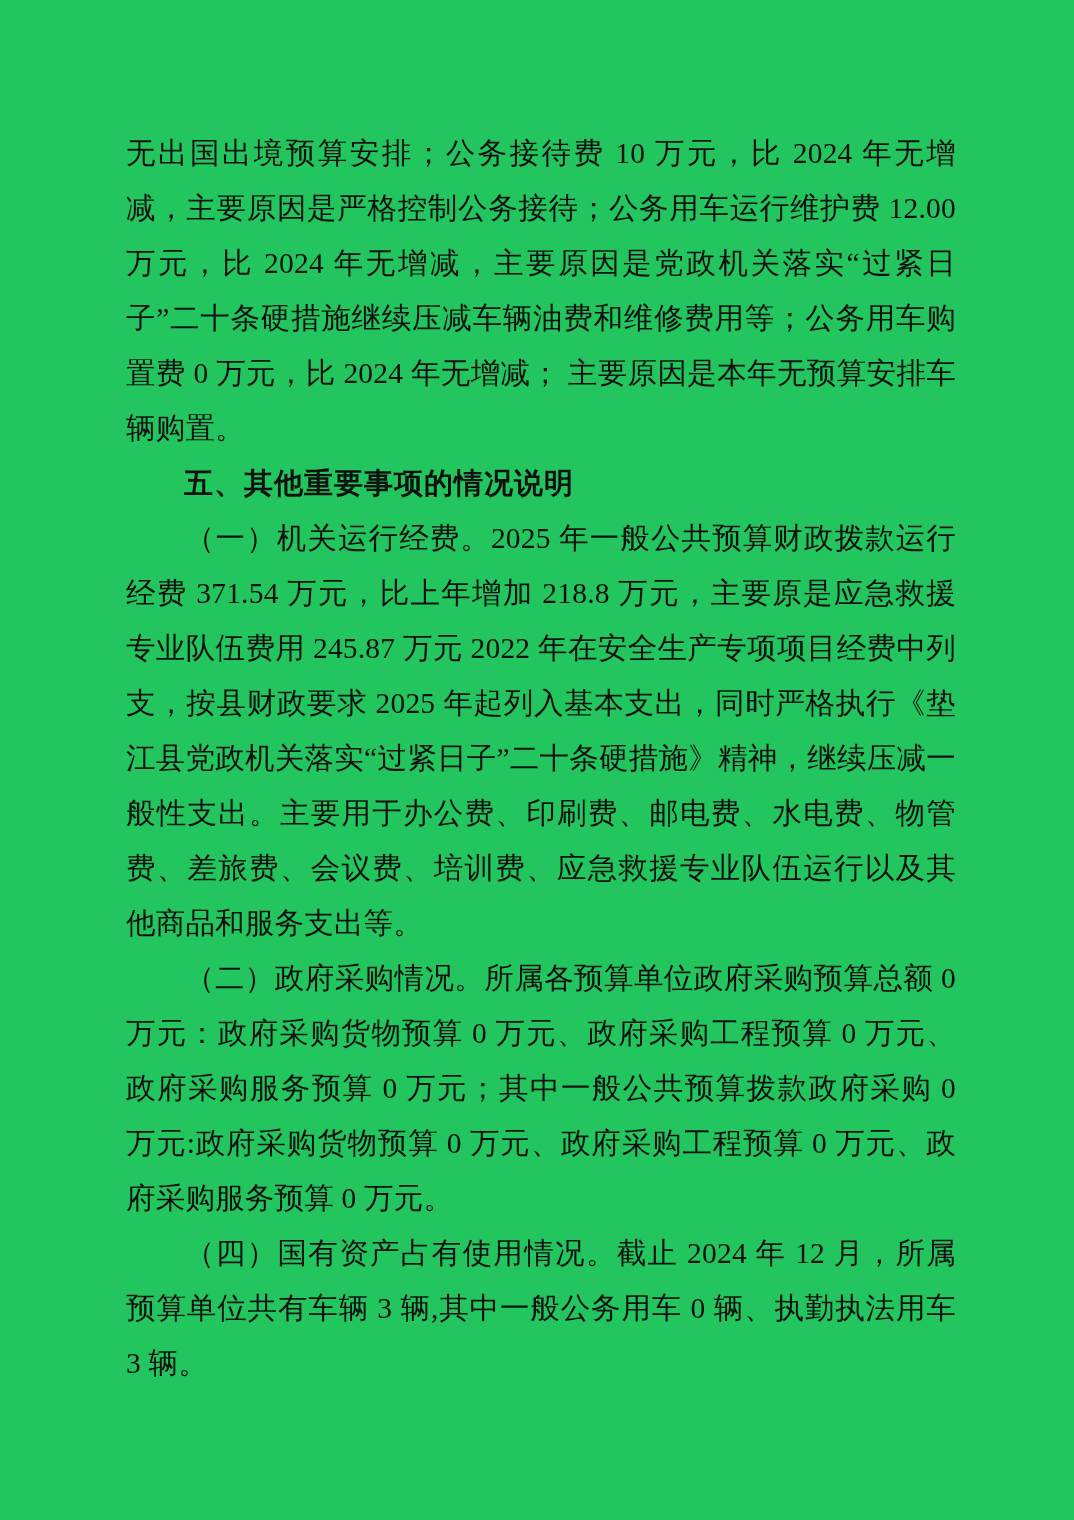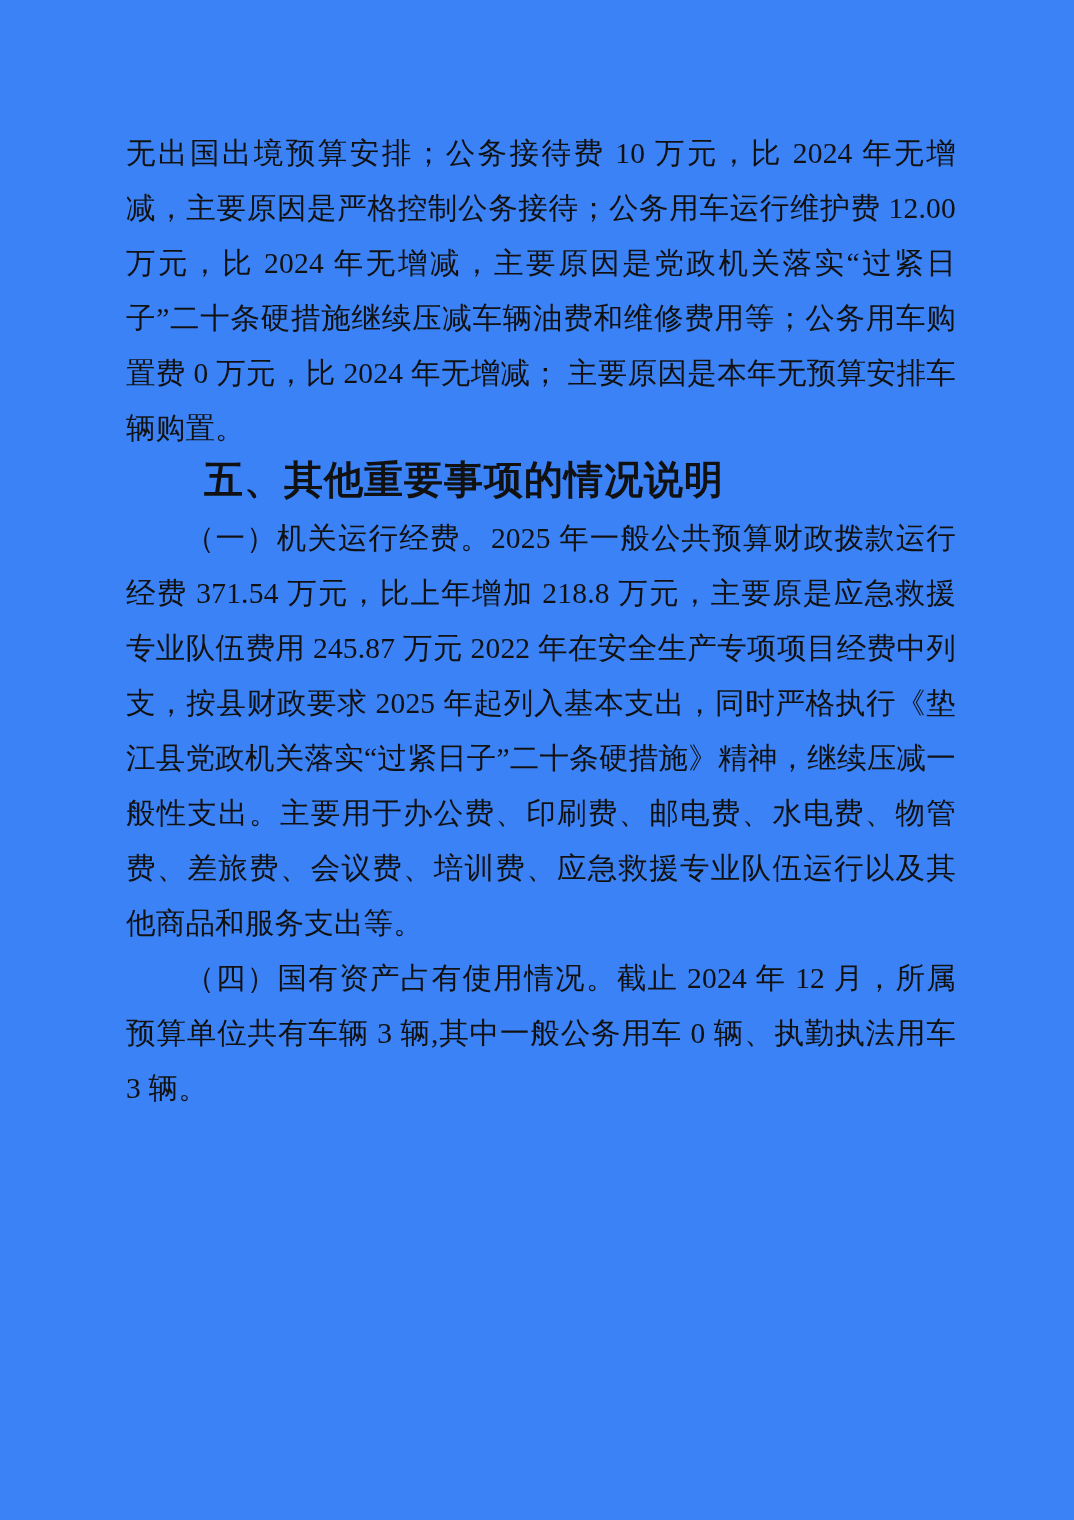--- a/index.html
+++ b/index.html
@@ -13,56 +13,57 @@
     font-family: "Liberation Serif", "DejaVu Serif", serif;
     color: #111111;
     overflow: hidden;
   }
   .page {
     position: relative;
     width: 1074px;
     height: 1520px;
     box-sizing: border-box;
     padding: 126px 118px 60px 126px;
-    background: #3b82f6;
+    background: #22c55e;
   }
   .doc-body {
     font-size: 29.5px;
     line-height: 55px;
     text-align: justify;
     text-justify: inter-ideograph;
     letter-spacing: 0.2px;
   }
   p {
     margin: 0;
   }
   .para {
     text-indent: 2em;
   }
   .noindent {
     text-indent: 0;
   }
   .heading {
     text-indent: 2em;
     font-weight: bold;
-    font-family: Liberation Mono, monospace;
-    font-size: 39px;
+    font-family: Liberation Sans, sans-serif;
+    font-size: 29px;
     letter-spacing: 1px;
   }
 </style>
 </head>
 <body>
 
 <div class="page">
   <div class="doc-body">
 
     <p class="noindent">无出国出境预算安排；公务接待费 10 万元，比 2024 年无增减，主要原因是严格控制公务接待；公务用车运行维护费 12.00 万元，比 2024 年无增减，主要原因是党政机关落实“过紧日子”二十条硬措施继续压减车辆油费和维修费用等；公务用车购置费 0 万元，比 2024 年无增减； 主要原因是本年无预算安排车辆购置。</p>
 
     <p class="heading">五、其他重要事项的情况说明</p>
 
     <p class="para">（一）机关运行经费。2025 年一般公共预算财政拨款运行经费 371.54 万元，比上年增加 218.8 万元，主要原是应急救援专业队伍费用 245.87 万元 2022 年在安全生产专项项目经费中列支，按县财政要求 2025 年起列入基本支出，同时严格执行《垫江县党政机关落实“过紧日子”二十条硬措施》精神，继续压减一般性支出。主要用于办公费、印刷费、邮电费、水电费、物管费、差旅费、会议费、培训费、应急救援专业队伍运行以及其他商品和服务支出等。</p>
 
+    <p class="para">（二）政府采购情况。所属各预算单位政府采购预算总额 0 万元：政府采购货物预算 0 万元、政府采购工程预算 0 万元、政府采购服务预算 0 万元；其中一般公共预算拨款政府采购 0 万元:政府采购货物预算 0 万元、政府采购工程预算 0 万元、政府采购服务预算 0 万元。</p>
 
 
     <p class="para">（四）国有资产占有使用情况。截止 2024 年 12 月，所属预算单位共有车辆 3 辆,其中一般公务用车 0 辆、执勤执法用车 3 辆。</p>
 
   </div>
 </div>
 
 </body></html>

